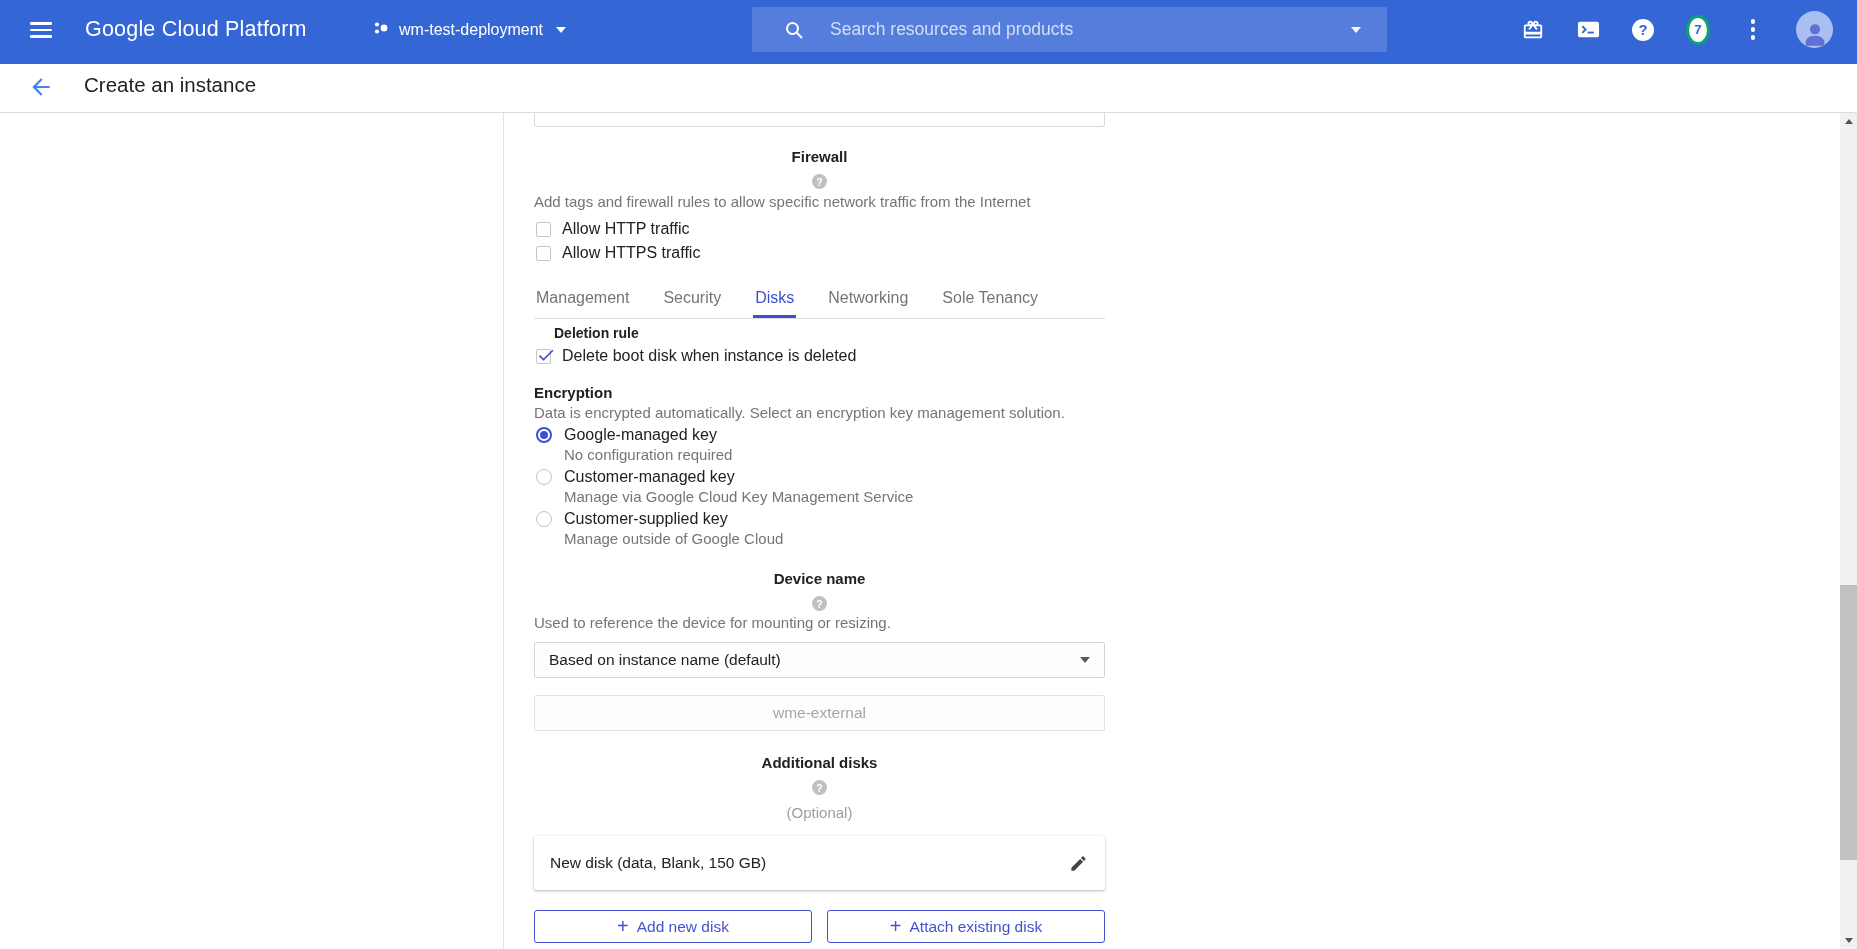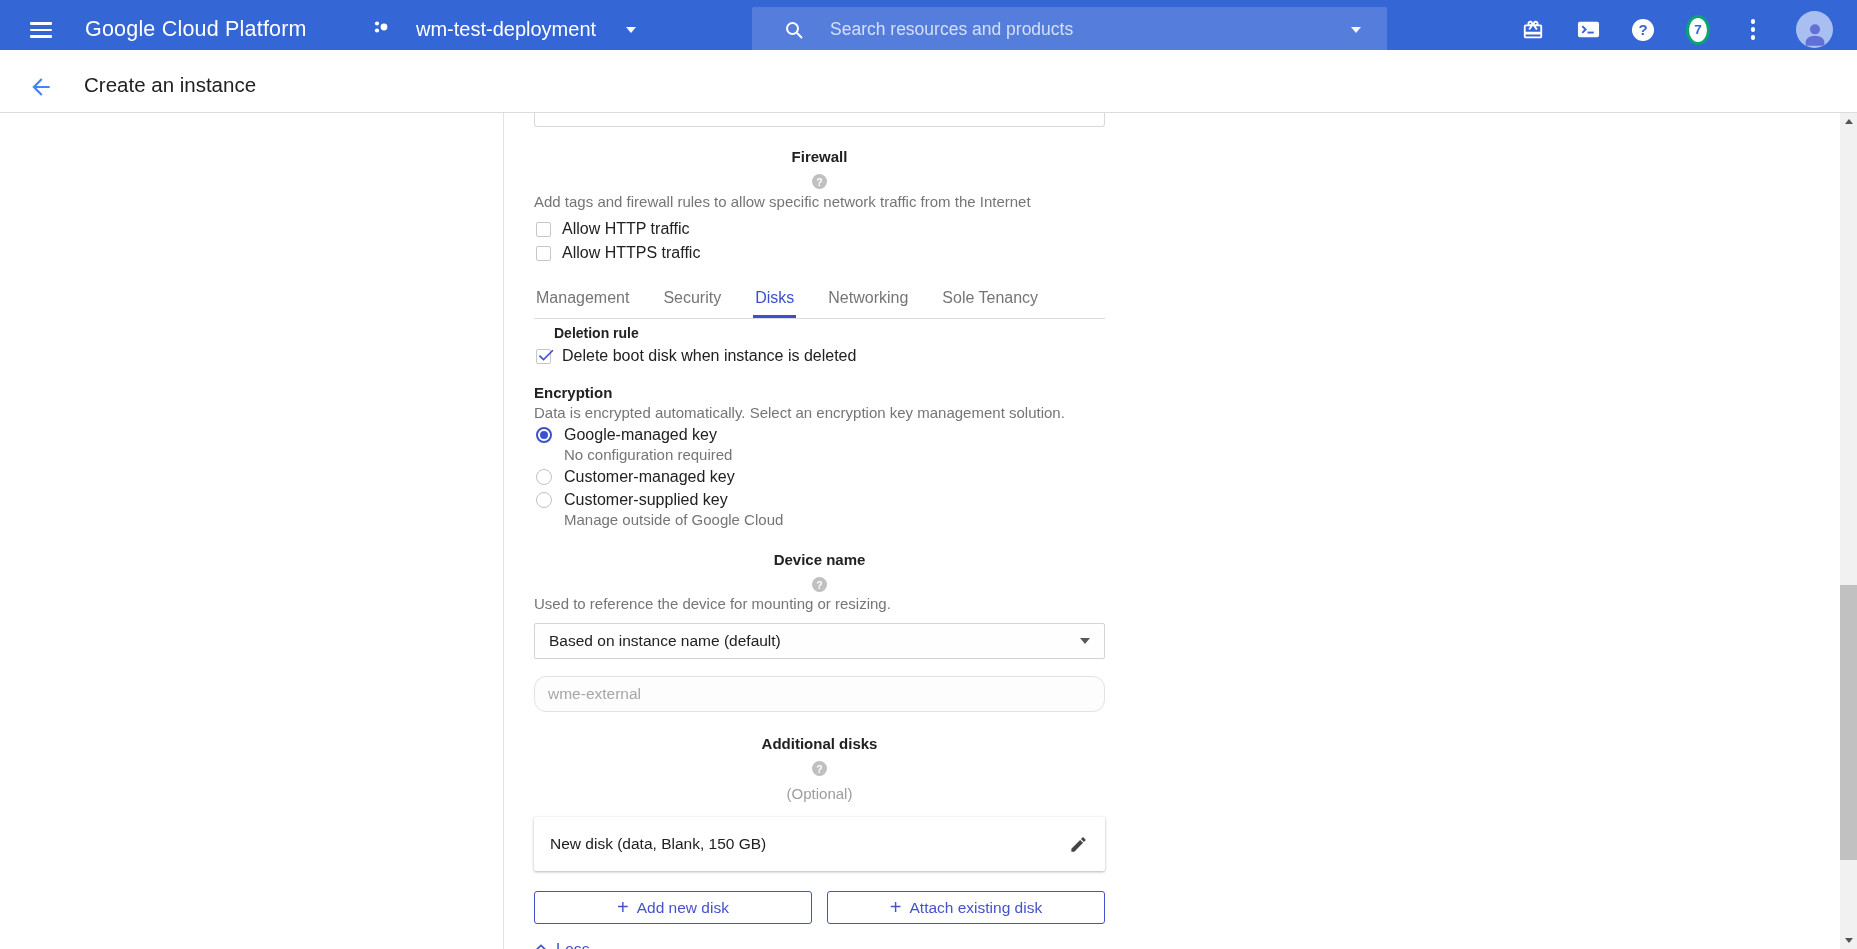--- a/index.html
+++ b/index.html
@@ -1,27 +1,27 @@
 <!DOCTYPE html>
 <html><head>
 <meta charset="utf-8">
 <style>
   * { box-sizing: border-box; margin: 0; padding: 0; }
   html,body { width:1857px; height:949px; overflow:hidden; background:#fff;
               font-family:"Liberation Sans", sans-serif; }
   body { position:relative; }
 
   
-  .topbar { position:absolute; top:0; left:0; width:1857px; height:50px; background:#3566d6; z-index:5; }
+  .topbar { position:absolute; top:0; left:0; width:1857px; height:64px; background:#3566d6; z-index:5; }
   .hamburger { position:absolute; left:30px; top:22px; width:22px; height:16px; cursor:pointer; }
   .hamburger span { display:block; height:2.6px; background:#fff; border-radius:1px; margin-bottom:4px; }
   .logo { position:absolute; left:85px; top:0; height:59px; line-height:59px; color:#fff;
           font-size:21.5px; letter-spacing:.2px; white-space:nowrap; cursor:pointer; }
   .project { position:absolute; left:372px; top:0; height:59px; display:flex; align-items:center;
-             gap:26px; color:#fff; font-size:20px; cursor:pointer; }
+             gap:9px; color:#fff; font-size:16px; cursor:pointer; }
   .caret-down-w { width:0; height:0; border-left:5px solid transparent; border-right:5px solid transparent;
                   border-top:6px solid #fff; margin-left:4px; }
   .searchbox { position:absolute; left:752px; top:7px; width:635px; height:45px;
                background:rgba(255,255,255,.16); border-radius:2px; display:flex; align-items:center; }
   .searchbox svg { margin-left:32px; flex:0 0 auto; }
   .searchbox input { flex:1; margin-left:26px; background:transparent; border:none; outline:none;
                      color:#fff; font-size:17.5px; font-family:"Liberation Sans",sans-serif; }
   .searchbox input::placeholder { color:rgba(255,255,255,.75); }
   .searchbox .caret-down-w { margin-right:26px; border-top-color:rgba(255,255,255,.95); }
   .topbar-icons { position:absolute; right:24px; top:0; height:59px; display:flex; align-items:center; gap:31px; }
@@ -69,23 +69,23 @@
   .radio.sel { border:2px solid #3d50ce; position:relative; }
   .radio.sel::after { content:""; position:absolute; left:2px; top:2px; width:8px; height:8px;
                       border-radius:50%; background:#3d50ce; }
   .radio-sub { margin:2px 0 0 30px; font-size:15px; color:#757575; }
 
   .select { margin-top:11px; height:36px; border:1px solid #d4d4d4; border-radius:2px; background:#fefefe;
             display:flex; align-items:center; justify-content:space-between; padding:0 14px; cursor:pointer; }
   .select .val { font-size:15.5px; color:#212121; }
   .caret-down-d { width:0; height:0; border-left:5.5px solid transparent; border-right:5.5px solid transparent;
                   border-top:6.5px solid #595959; }
-  .text-input { margin-top:17px; width:571px; height:36px; border:1px solid #e2e2e2; border-radius:12px;
+  .text-input { margin-top:17px; width:571px; height:36px; border:1px solid #e2e2e2; border-radius:2px;
                 background:#fdfdfd; padding:0 13px; font-size:15.5px; color:#212121; outline:none;
-                font-family:"Liberation Sans",sans-serif; }
+                font-family:"Liberation Sans",sans-serif;text-align:center; }
   .text-input::placeholder { color:#a6a6a6; }
 
   .disk-card { margin-top:15px; height:54px; background:#fff; border-radius:2px;
                box-shadow:0 1px 3px rgba(0,0,0,.28), 0 0 1px rgba(0,0,0,.1);
                display:flex; align-items:center; justify-content:space-between; padding:0 14px 0 16px; }
   .disk-card .txt { font-size:15.5px; color:#212121; }
   .icon-btn { width:26px; height:26px; display:flex; align-items:center; justify-content:center; cursor:pointer; }
 
   .btn-row { margin-top:20px; display:flex; gap:15px; }
   .btn { flex:1; height:33px; background:#fff; border:1px solid #4452ce; border-radius:3px; color:#4452ce;
@@ -224,20 +224,21 @@
   <div style="margin-top:0;">
     <div class="radio-row">
       <span class="radio sel"></span>
       <span>Google-managed key</span>
     </div>
     <div class="radio-sub">No configuration required</div>
     <div class="radio-row">
       <span class="radio"></span>
       <span>Customer-managed key</span>
     </div>
+    <div class="radio-sub">Manage via Google Cloud Key Management Service</div>
     <div class="radio-row">
       <span class="radio"></span>
       <span>Customer-supplied key</span>
     </div>
     <div class="radio-sub">Manage outside of Google Cloud</div>
   </div>
 
   
   <div class="sec-label" style="margin-top:23px;">
     <span>Device name</span>

